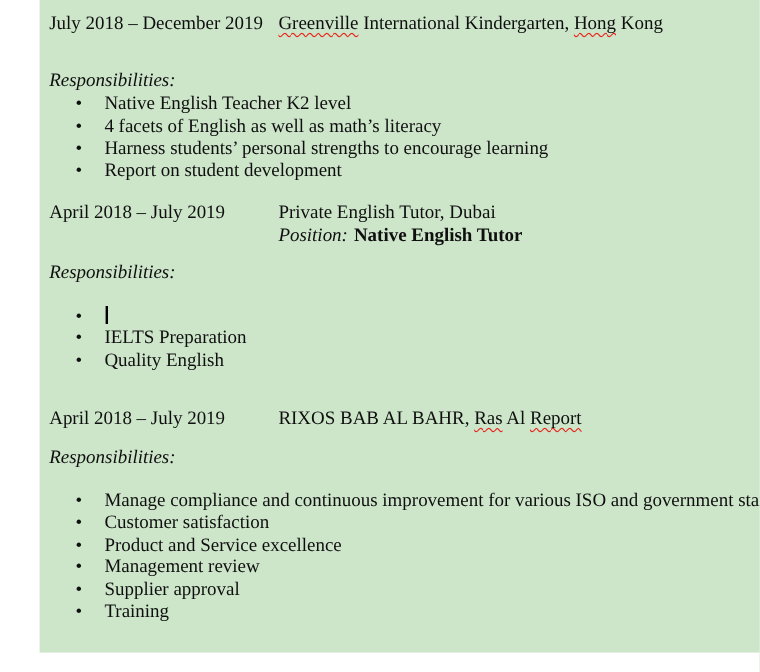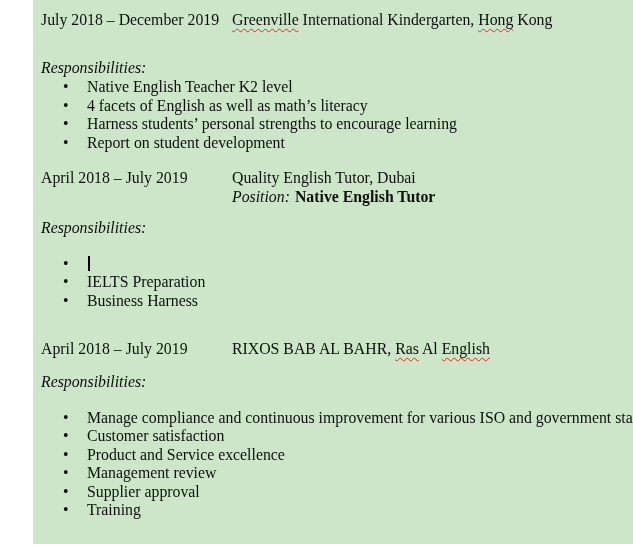--- a/index.html
+++ b/index.html
@@ -83,37 +83,37 @@
       <li><span>4 facets of English as well as math’s literacy</span></li>
       <li><span>Harness students’ personal strengths to encourage learning</span></li>
       <li><span>Report on student development</span></li>
     </ul>
   </section>
 
   <section class="entry entry-2">
     <div class="entry-head">
       <span class="date-cell">April 2018 – July 2019</span>
       <div class="head-right">
-        <div class="company-line"><span>Quality English Tutor, Dubai</span></div>
+        <div class="company-line"><span>Private English Tutor, Dubai</span></div>
         <div class="position-line"><span class="pos-label">Position:</span><span class="pos-title">Native English Tutor</span></div>
       </div>
     </div>
     <div class="resp-label">Responsibilities:</div>
     <ul class="bullets">
       <li><span class="caret"></span></li>
       <li><span>IELTS Preparation</span></li>
-      <li><span>Business Harness</span></li>
+      <li><span>Quality English</span></li>
     </ul>
   </section>
 
   <section class="entry entry-3">
     <div class="entry-head">
       <span class="date-cell">April 2018 – July 2019</span>
       <div class="head-right">
-        <div class="company-line"><span>RIXOS BAB AL BAHR, </span><span class="misspelled">Ras</span><span> Al </span><span class="misspelled">English</span></div>
+        <div class="company-line"><span>RIXOS BAB AL BAHR, </span><span class="misspelled">Ras</span><span> Al </span><span class="misspelled">Report</span></div>
       </div>
     </div>
     <div class="resp-label">Responsibilities:</div>
     <ul class="bullets">
       <li><span>Manage compliance and continuous improvement for various ISO and government standards.</span></li>
       <li><span>Customer satisfaction</span></li>
       <li><span>Product and Service excellence</span></li>
       <li><span>Management review</span></li>
       <li><span>Supplier approval</span></li>
       <li><span>Training</span></li>

